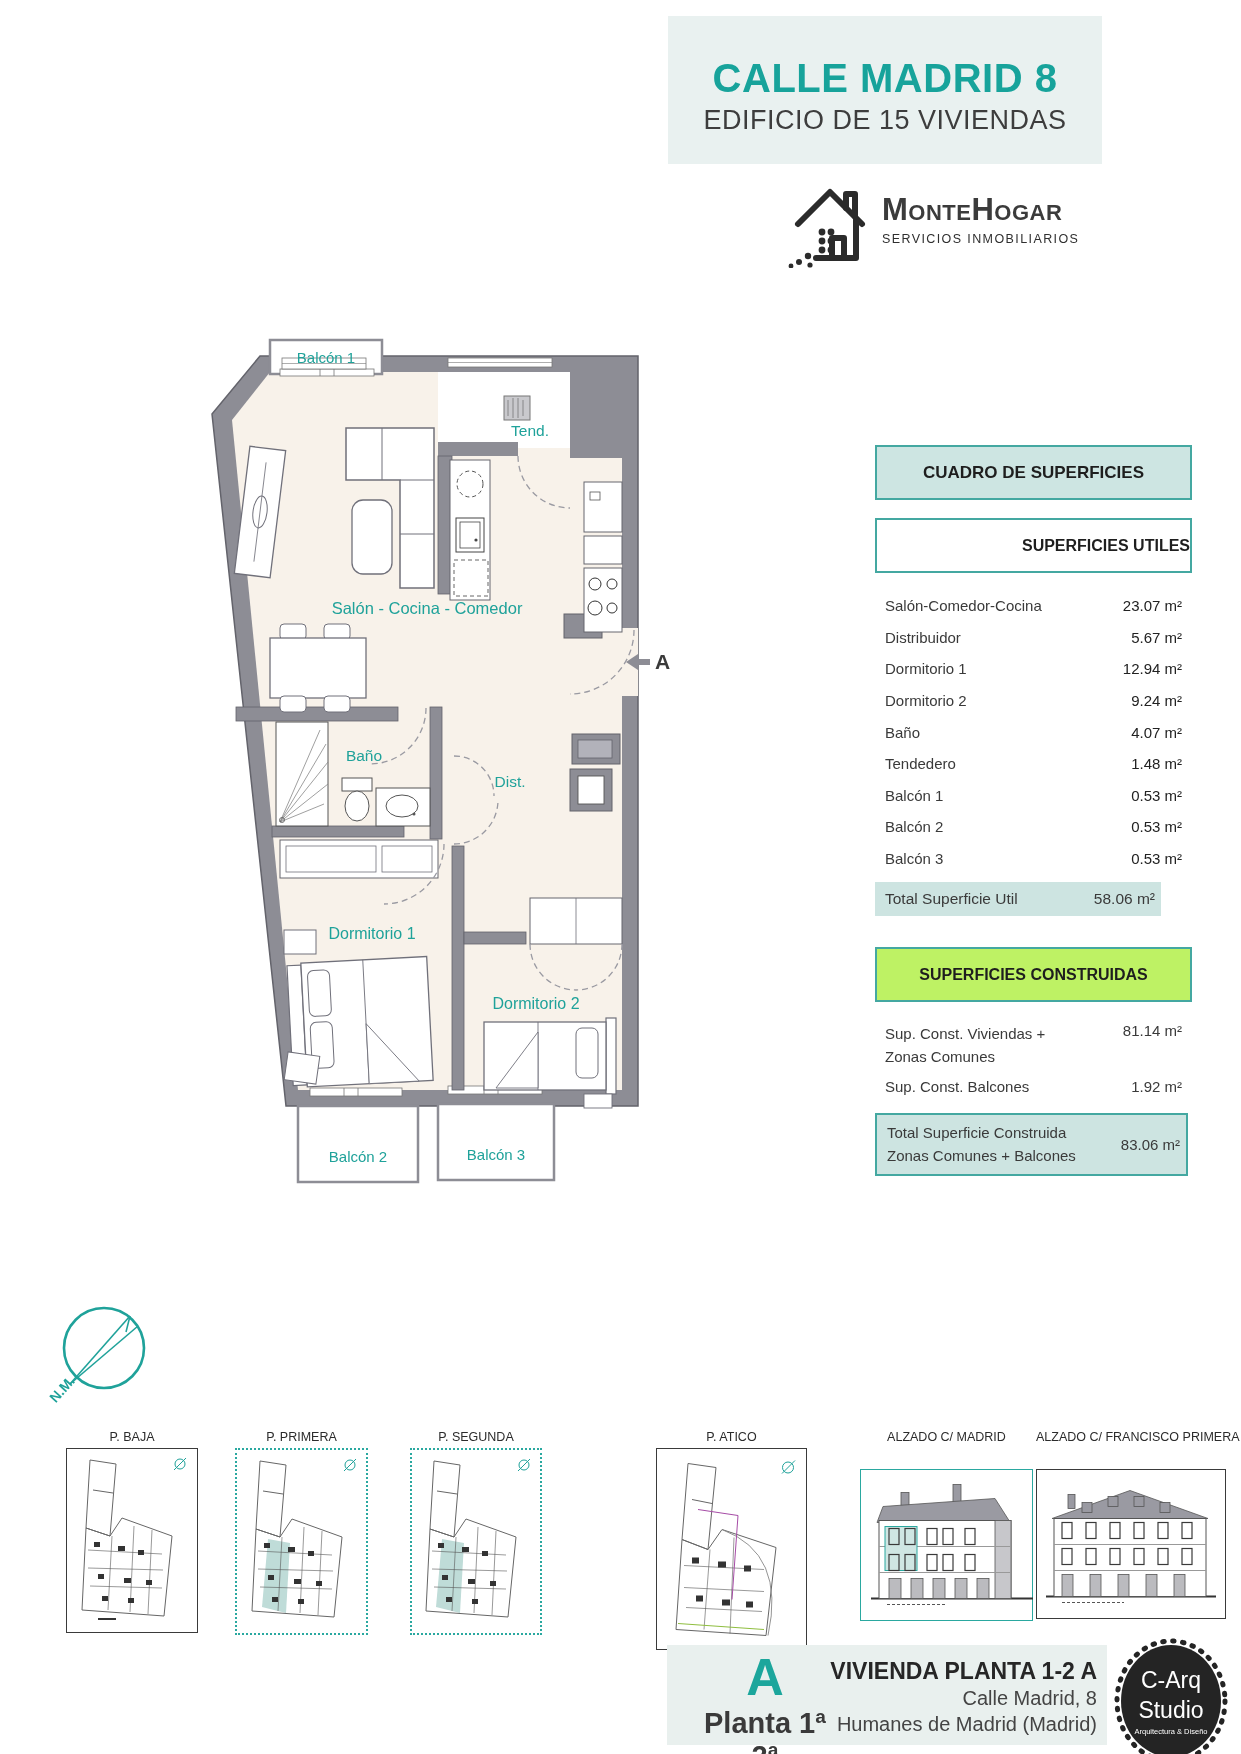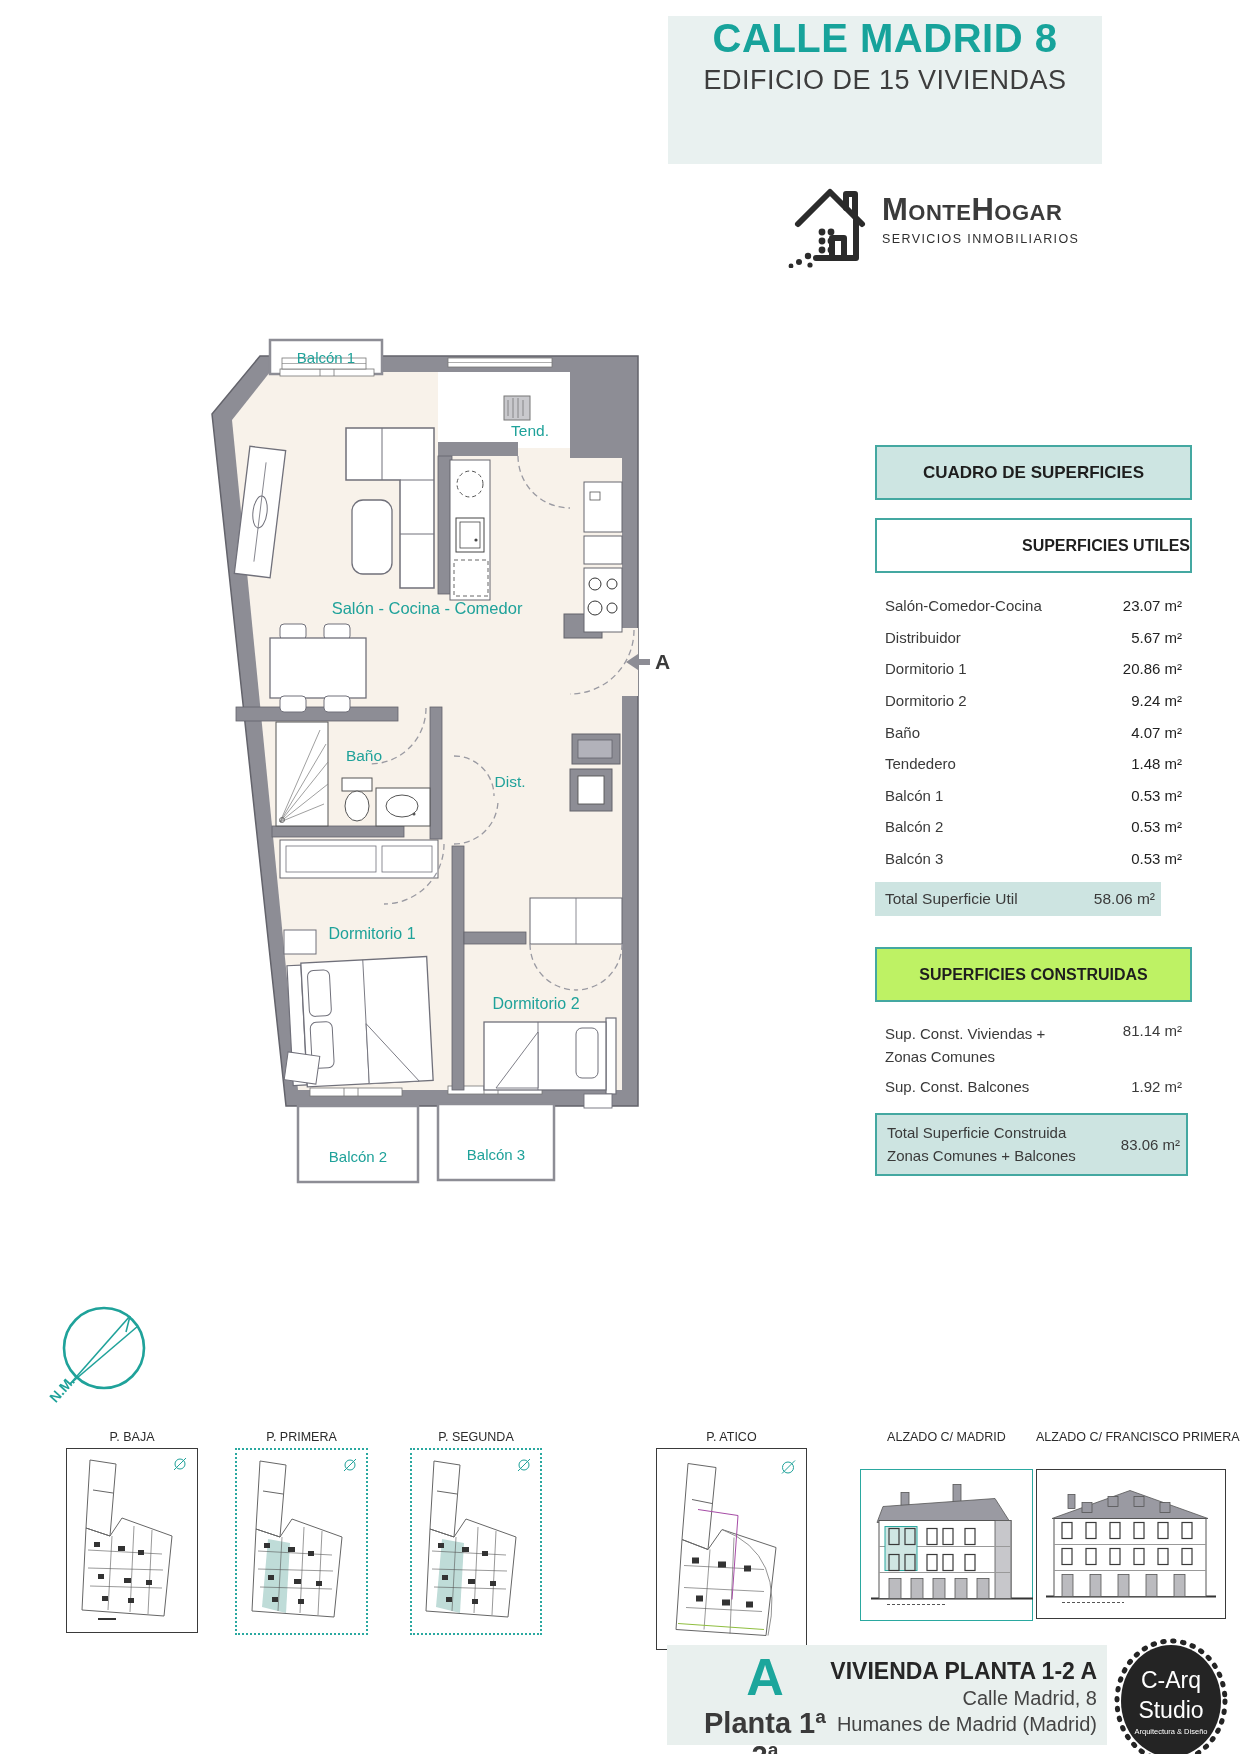--- a/index.html
+++ b/index.html
@@ -1,21 +1,21 @@
 <!DOCTYPE html>
 <html><head>
 <meta charset="utf-8">
 <style>
   html,body{margin:0;padding:0;background:#ffffff;}
   #page{position:relative;width:1241px;height:1754px;background:#ffffff;overflow:hidden;
         font-family:"Liberation Sans",sans-serif;color:#3a3a3a;}
   .abs{position:absolute;}
   
   #title-block{left:668px;top:16px;width:434px;height:148px;background:#E9F1F0;text-align:center;}
-  #main-title{font-size:40px;font-weight:bold;color:#17A39B;letter-spacing:.5px;}
+  #main-title{margin-top:40px;font-size:40px;font-weight:bold;color:#17A39B;letter-spacing:.5px;}
   #sub-title{margin-top:4px;font-size:27px;color:#3d3d3d;letter-spacing:.5px;}
   
   #brand-text{left:882px;top:194px;}
   #brand-name{font-size:31px;font-weight:bold;color:#3b3b3b;font-variant:small-caps;letter-spacing:.5px;line-height:1;}
   #brand-tagline{font-size:12.5px;color:#2f2f2f;letter-spacing:1.4px;margin-top:7px;}
   
   .panel-box{left:875px;width:313px;border:2px solid #44A8A1;text-align:center;
              display:flex;align-items:center;justify-content:center;font-weight:bold;color:#1e1e1e;}
   #cuadro-box{top:445px;height:51px;background:#CDE5E2;font-size:17px;}
   #utiles-box{top:518px;height:51px;background:#ffffff;font-size:16px;justify-content:flex-end;}
@@ -250,21 +250,21 @@
     <div class="srow">
         <span>Salón-Comedor-Cocina</span>
         <span class="val">23.07 m²</span>
       </div>
     <div class="srow">
         <span>Distribuidor</span>
         <span class="val">5.67 m²</span>
       </div>
     <div class="srow">
         <span>Dormitorio 1</span>
-        <span class="val">20.86 m²</span>
+        <span class="val">12.94 m²</span>
       </div>
     <div class="srow">
         <span>Dormitorio 2</span>
         <span class="val">9.24 m²</span>
       </div>
     <div class="srow">
         <span>Baño</span>
         <span class="val">4.07 m²</span>
       </div>
     <div class="srow">

